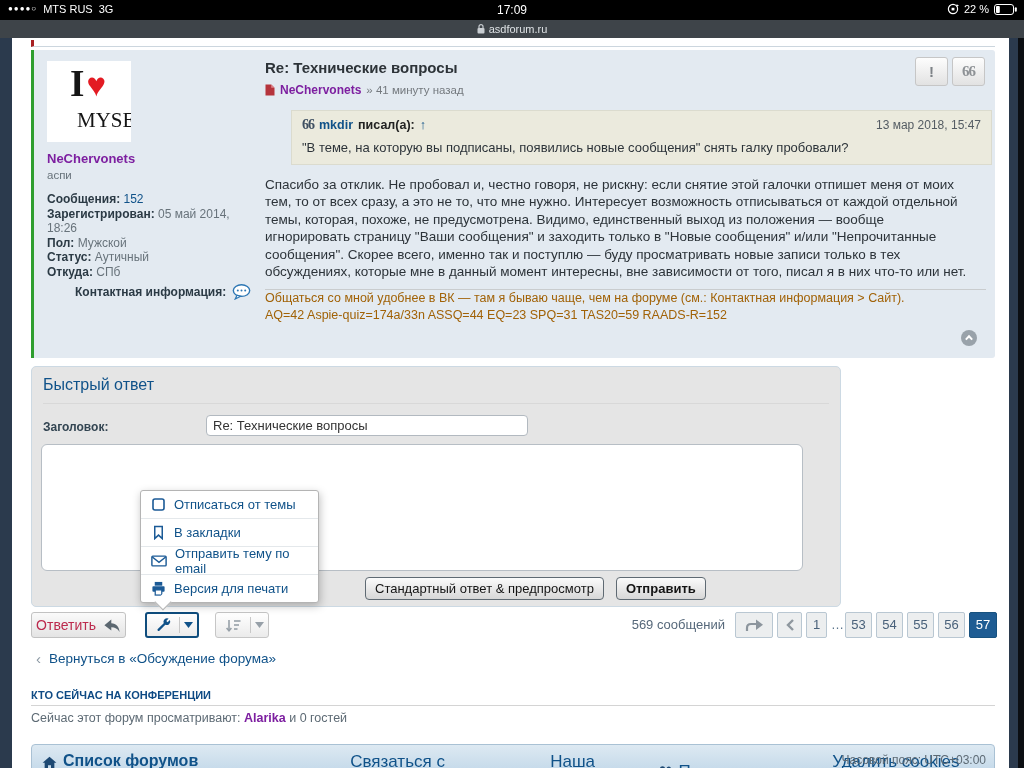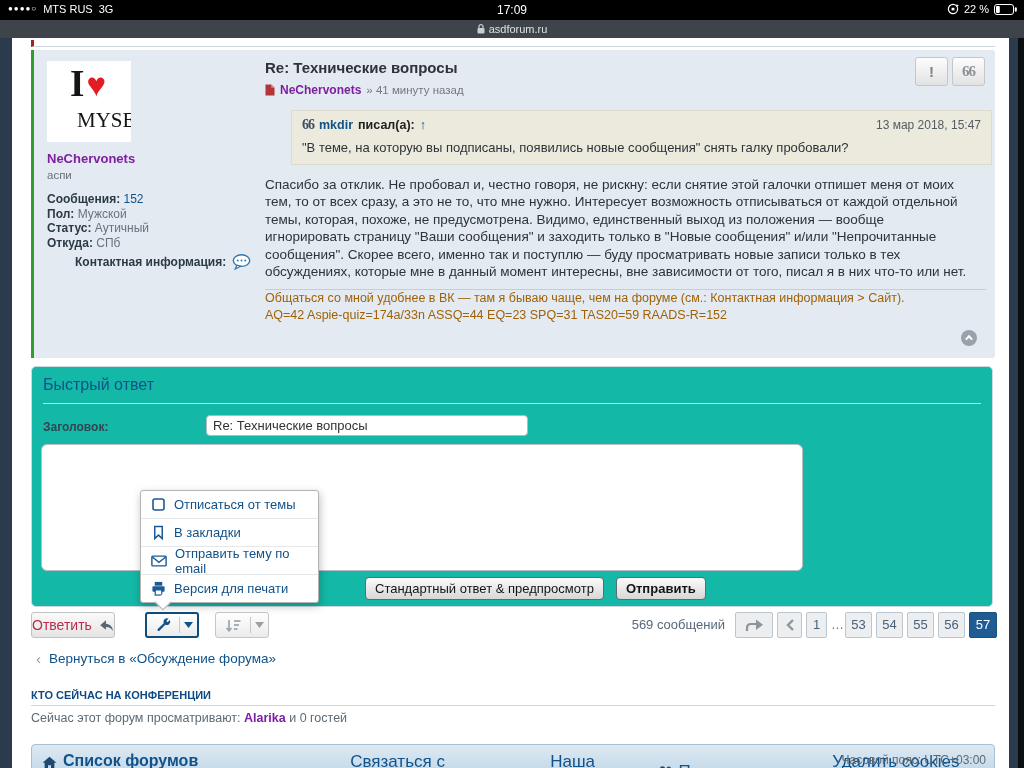--- a/index.html
+++ b/index.html
@@ -47,21 +47,21 @@
   .qicon{font-family:"Liberation Serif","DejaVu Serif",serif;font-weight:bold;letter-spacing:-1px;font-size:14px;color:#3f5062;}
   .qhead .qa{color:#105289;font-weight:bold;}
   .qhead .qw{font-weight:bold;color:#222;}
   .qhead .qarrow{color:#105289;}
   .qdate{margin-left:auto;color:#545c63;font-size:12px;}
   .qtext{margin-top:7px;font-size:13px;color:#2c3339;}
   .pbody{margin:11px 28px 0 0;font-size:13.5px;line-height:17.4px;color:#2c3339;}
   .psig{margin:9px 12px 0 0;border-top:1px solid #c9ccce;font-size:12.5px;line-height:16.5px;color:#a16207;}
   .top-link{position:absolute;right:18px;top:280px;width:16px;height:16px;}
   
-  .qr{position:absolute;left:31px;top:366px;width:962px;height:241px;background:#14b8a6;
+  .qr{position:absolute;left:31px;top:366px;width:810px;height:241px;background:#e5e5e5;
     border:1px solid #ccd9e3;border-radius:5px;box-sizing:border-box;}
   .qr-title{position:absolute;left:11px;top:9px;font-size:16px;color:#105289;}
   .qr-hr{position:absolute;left:11px;right:11px;top:36px;border-top:1px solid #d8d8d8;}
   .qr-label{position:absolute;left:11px;top:53px;font-size:12px;font-weight:bold;color:#334552;}
   .qr-subject{position:absolute;left:174px;top:48px;width:308px;height:19px;border:1px solid #b2b9c0;
     border-radius:4px;background:#fff;font-size:13px;color:#333;padding:0 6px;font-family:inherit;box-sizing:content-box;}
   .qr-textarea{position:absolute;left:9px;top:77px;width:756px;height:121px;border:1px solid #b7bec5;
     border-radius:6px;background:#fff;resize:none;font-family:inherit;}
   .qr-buttons{position:absolute;left:333px;top:210px;display:flex;gap:12px;}
   .btn{background:linear-gradient(#fbfbfb,#d7d7d7);border:1px solid #5f6a73;border-radius:4px;
@@ -69,21 +69,21 @@
   .btn.bold{font-weight:bold;}
   
   .menu{position:absolute;left:140px;top:490px;width:177px;background:#fff;border:1px solid #b4b4b4;
     border-radius:3px;box-shadow:1px 3px 8px rgba(0,0,0,.25);z-index:9;}
   .menu-item{display:flex;align-items:center;gap:8px;height:27px;padding:0 10px;color:#105289;
     font-size:13px;border-top:1px solid #e4e8eb;}
   .menu-item:first-child{border-top:0;}
   .menu-tail{position:absolute;left:16px;bottom:-6px;width:11px;height:11px;background:#fff;
     border-right:1px solid #b4b4b4;border-bottom:1px solid #b4b4b4;transform:rotate(45deg);}
   
-  .reply-btn{position:absolute;left:31px;top:612px;width:84px;height:26px;display:flex;align-items:center;
+  .reply-btn{position:absolute;left:31px;top:612px;width:95px;height:26px;display:flex;align-items:center;
     justify-content:center;gap:7px;background:linear-gradient(#fafafa,#e4e4e4);border:1px solid #c2c2c2;
     border-radius:3px;box-sizing:border-box;}
   .reply-btn span{color:#bc2a4d;font-size:14px;}
   .split-btn{position:absolute;top:612px;width:54px;height:26px;border-radius:3px;
     background:linear-gradient(#fff,#ebebeb);display:flex;align-items:center;box-sizing:border-box;}
   .tools-btn{left:145px;border:2px solid #0f4d7d;}
   .sort-btn{left:215px;border:1px solid #c6c6c6;}
   .sp-main{flex:1;display:flex;align-items:center;justify-content:center;}
   .sp-sep{width:1px;height:16px;background:#c8c8c8;}
   .sp-caret{width:17px;display:flex;align-items:center;justify-content:center;}
@@ -159,20 +159,21 @@
 
     <div class="profile">
       <div class="avatar">
         <div class="l1"><span>I</span><span class="heart">♥</span></div>
         <div class="l2">MYSELF</div>
       </div>
       <div class="uname">NeChervonets</div>
       <div class="rank">аспи</div>
       <div class="pf">
         <div><b>Сообщения:</b> <span class="lnk">152</span></div>
+        <div><b>Зарегистрирован:</b> <span>05 май 2014, 18:26</span></div>
         <div><b>Пол:</b> <span>Мужской</span></div>
         <div><b>Статус:</b> <span>Аутичный</span></div>
         <div><b>Откуда:</b> <span>СПб</span></div>
       </div>
       <div class="contact">
         <span>Контактная информация:</span>
         <span>
           <svg width="19" height="16" viewBox="0 0 19 16">
               <ellipse cx="9.5" cy="6.6" rx="8.2" ry="5.8" fill="#fff" stroke="#2d77b4" stroke-width="1.4"></ellipse>
               <path d="M5 11.2 L3.2 15 L8.8 12.2 Z" fill="#fff" stroke="#2d77b4" stroke-width="1.2"></path>

